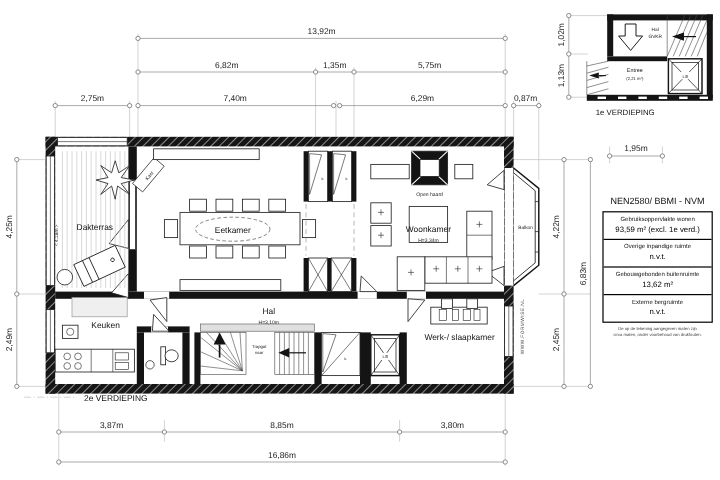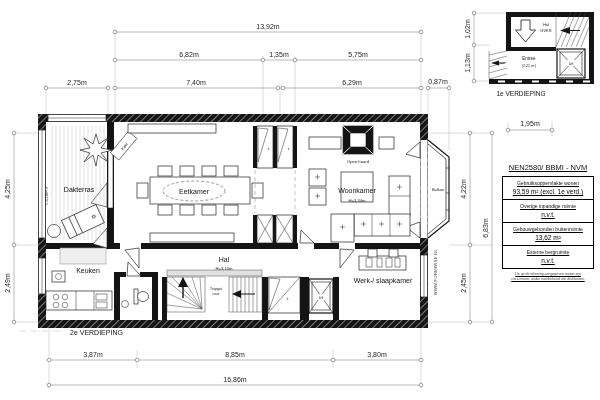--- a/index.html
+++ b/index.html
@@ -8,21 +8,21 @@
   .canvas svg{position:absolute;left:0;top:0;}
   svg text{font-family:"Liberation Sans",sans-serif;fill:#111;}
   .dt{font-size:7px;fill:#222;text-anchor:middle;}
   .rl{font-size:7px;text-anchor:middle;}
   .s45{font-size:4.5px;text-anchor:middle;fill:#222;}
   .s42{font-size:4.2px;text-anchor:middle;fill:#222;}
   .s35{font-size:3.5px;text-anchor:middle;fill:#222;}
   .s30{font-size:3px;text-anchor:middle;fill:#333;}
   .s65{font-size:6.5px;text-anchor:middle;}
   .s40{font-size:4px;text-anchor:middle;fill:#222;}
-  .legend{position:absolute;left:502px;top:163px;width:92px;z-index:5;text-decoration:underline;}
+  .legend{position:absolute;left:502px;top:163px;width:92px;z-index:5;}
   .legend-title{font-size:7.5px;text-align:center;margin-bottom:4px;color:#111;white-space:nowrap;}
   .legend-box{border:1px solid #000;background:#fff;}
   .legend-row{border-bottom:1px solid #000;padding:3px 1px 4px;text-align:center;}
   .legend-row:last-child{border-bottom:none;}
   .legend-row .lab{font-size:5px;color:#111;}
   .legend-row .val{font-size:6.5px;color:#000;margin-top:2px;}
   .legend-foot{font-size:3.5px;color:#444;text-align:center;margin-top:3px;line-height:1.35;}
 </style>
 </head>
 <body>

